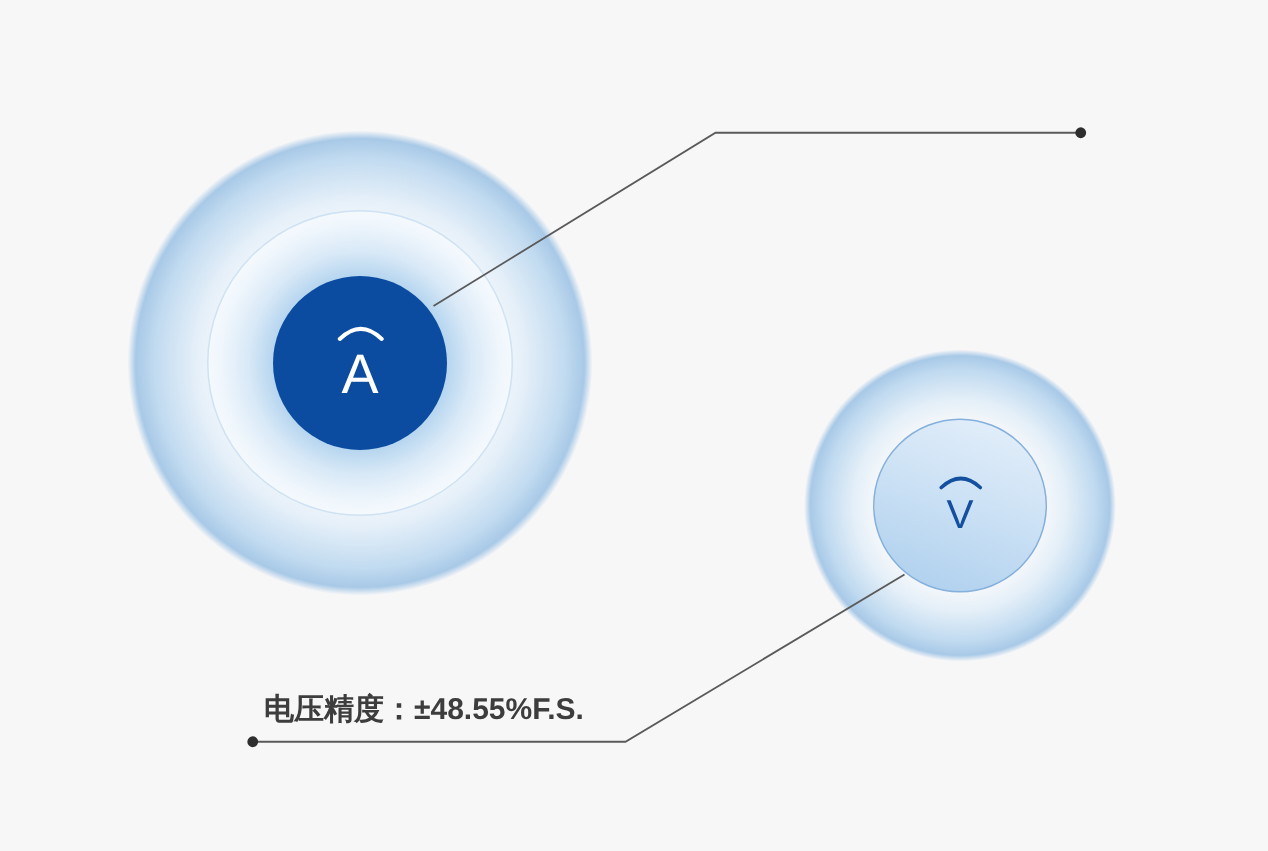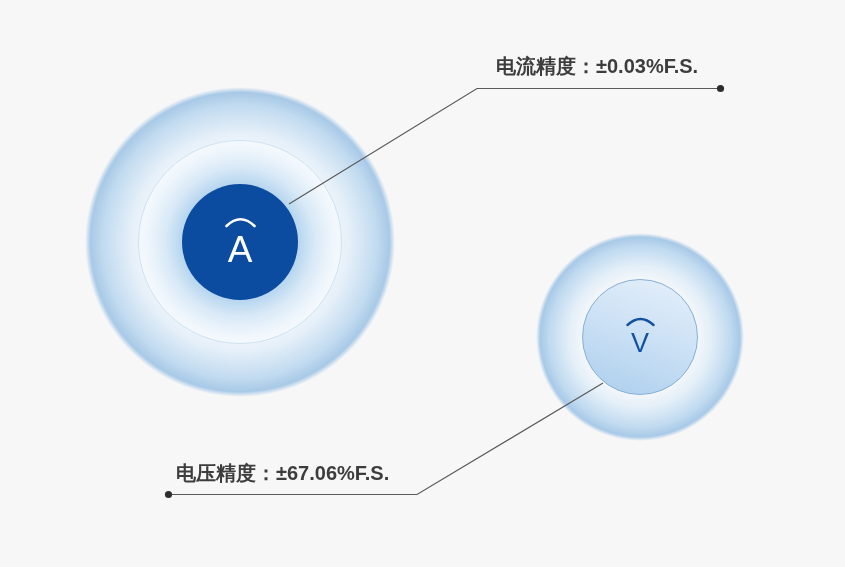--- a/index.html
+++ b/index.html
@@ -115,16 +115,15 @@
     <g>
       <polyline points="289,204 477,88.5 720,88.5" fill="none" stroke="#5a5a5a" stroke-width="1.2"></polyline>
       <circle cx="720.5" cy="88.5" r="3.6" fill="#2e2e2e"></circle>
     </g>
     <g>
       <polyline points="603,383 417,494.5 168,494.5" fill="none" stroke="#5a5a5a" stroke-width="1.2"></polyline>
       <circle cx="168.5" cy="494.5" r="3.6" fill="#2e2e2e"></circle>
     </g>
   </svg>
 
-  <div class="accuracy-label label-current">电流精度：±0.03%F.S.</div>
-  <div class="accuracy-label label-voltage">电压精度：±67.06%F.S.</div>
+  <div class="accuracy-label label-voltage">电压精度：±48.55%F.S.</div>
 
 </div>
 
 </body></html>

